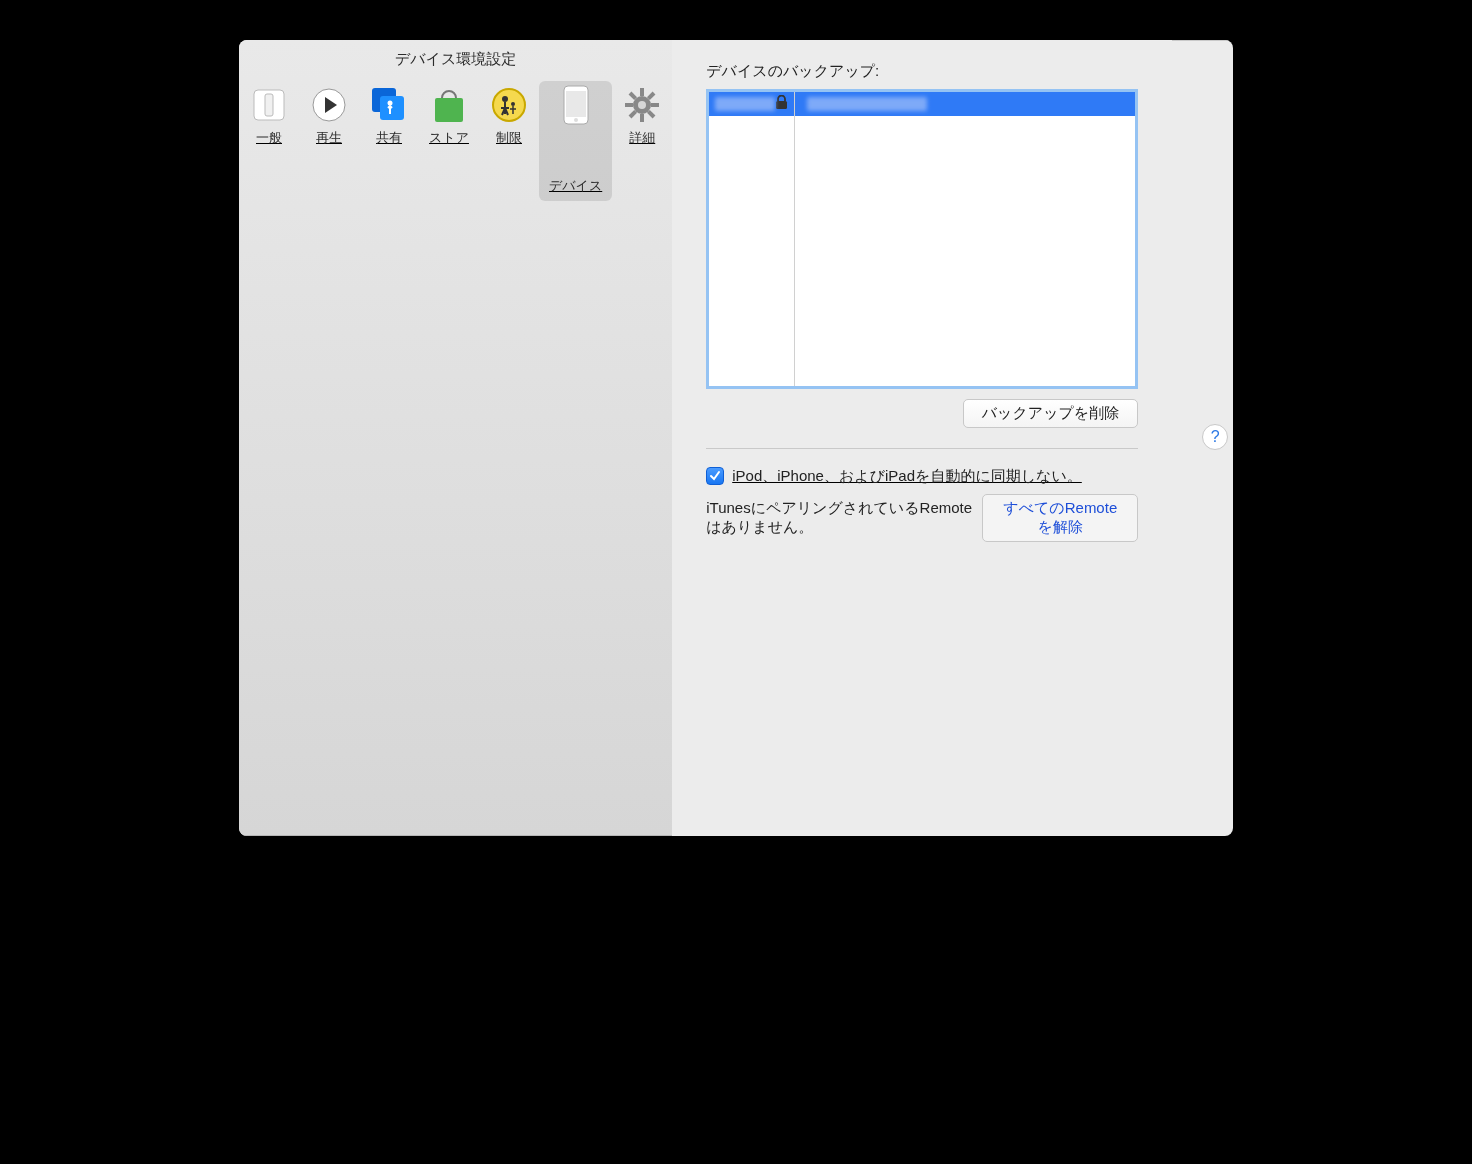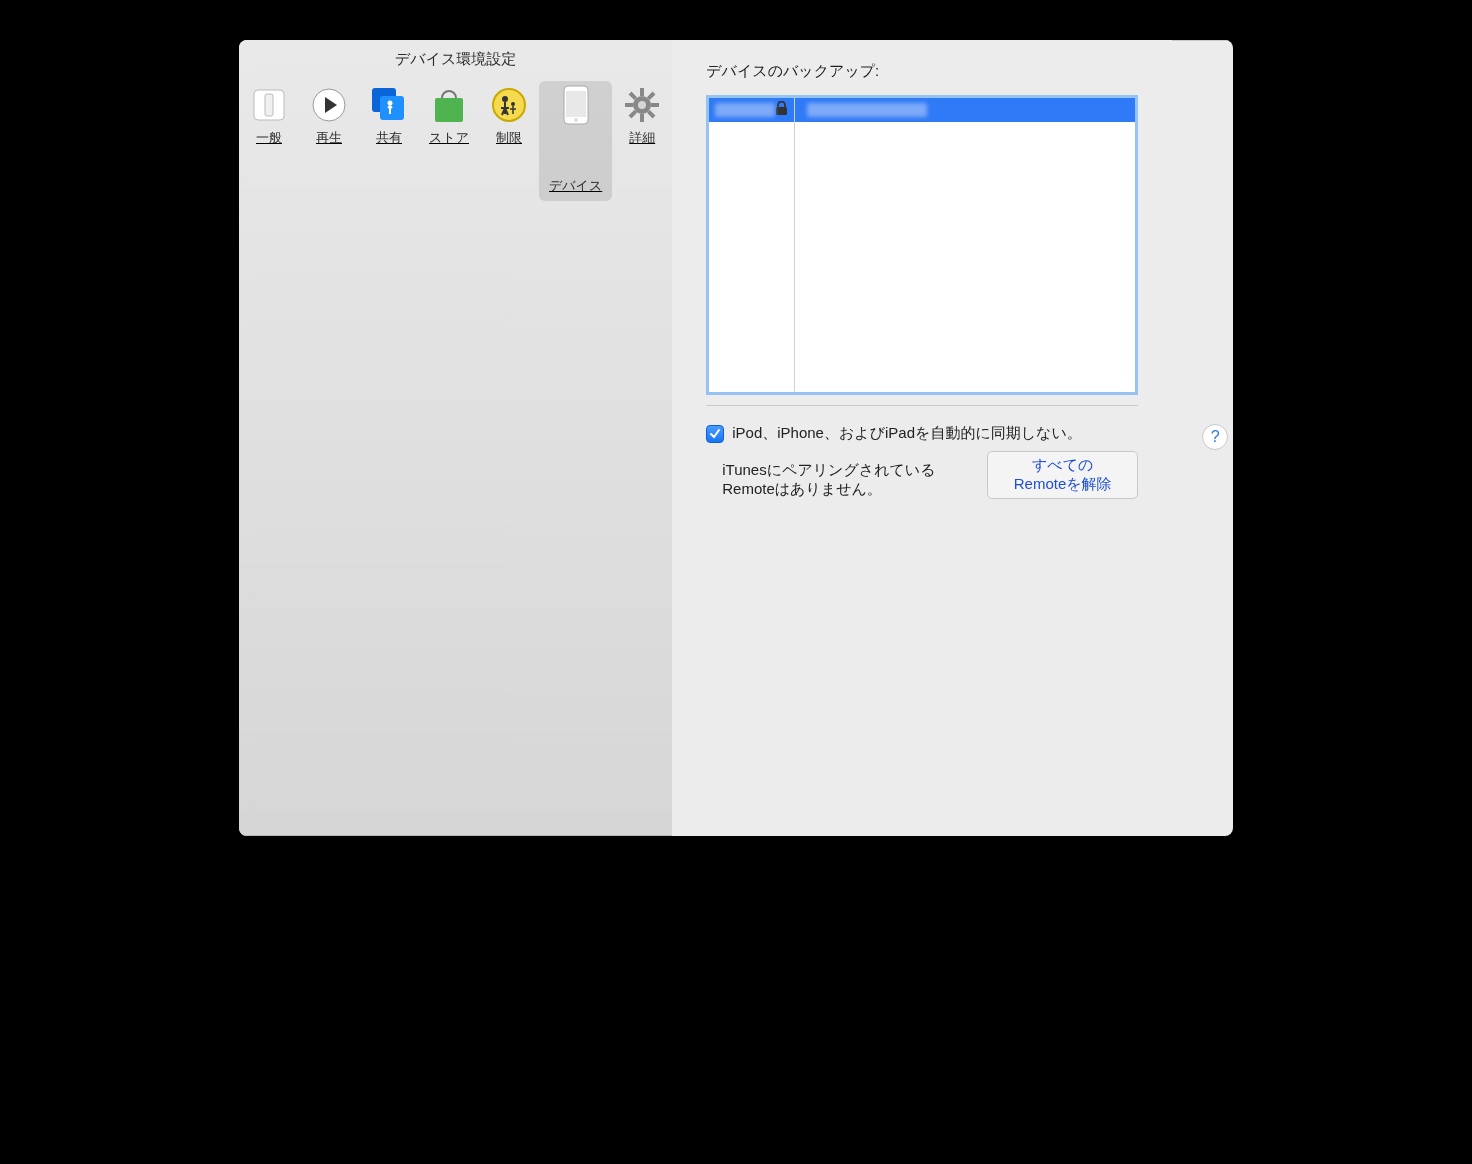--- a/index.html
+++ b/index.html
@@ -69,21 +69,21 @@
     }
     .content {
       flex: 1;
       padding: 22px 34px 0 34px;
       display: flex;
       flex-direction: column;
     }
     .section-label {
       font-size: 15px;
       color: #222;
-      margin-bottom: 14px;
+      margin-bottom: 8px;
     }
     .backup-box {
       border: 3px solid #95c3f3;
       background: #fff;
       height: 300px;
       display: flex;
       margin-bottom: 10px;
     }
     .backup-left {
       flex: 1;
@@ -140,40 +140,39 @@
       border: 1px solid #0f5de0;
       color: #fff;
       min-width: 110px;
     }
     .divider {
       border-top: 1px solid #c9c9c9;
       margin: 0 0 18px 0;
     }
     .check-row {
       display: flex;
-      align-items: center;
       gap: 8px;
       margin-bottom: 8px;
+      text-decoration: underline;
     }
     .checkbox {
       width: 18px;
       height: 18px;
       background: linear-gradient(#4a9bff, #1876f2);
       border: 1px solid #0e5fd6;
       border-radius: 4px;
       display: flex;
       align-items: center;
       justify-content: center;
     }
     .remote-row {
       display: flex;
-      align-items: flex-end;
+      align-items: center;
       justify-content: space-between;
       margin-bottom: 26px;
-      margin-left: 16px;
     }
     .remote-text { font-size: 15px; color: #222; }
     .footer {
       border-top: 1px solid #c9c9c9;
       padding: 18px 30px 22px 30px;
       display: flex;
       align-items: center;
     }
     .help-btn {
       width: 26px;
@@ -306,20 +305,23 @@
           </span>
         </div>
       </div>
       <div class="backup-right">
         <div class="backup-row">
           <div class="blur-date"></div>
         </div>
       </div>
     </div>
 
+    <div class="btn-row-right">
+      <button class="btn">バックアップを削除</button>
+    </div>
 
     <div class="divider"></div>
 
     <div class="check-row">
       <div class="checkbox">
         <svg width="12" height="12" viewBox="0 0 12 12">
             <path d="M2 6 l3 3 l5 -7" stroke="#fff" stroke-width="2" fill="none" stroke-linecap="round"></path>
           </svg>
       </div>
       <span class="remote-text">iPod、iPhone、およびiPadを自動的に同期しない。</span>

